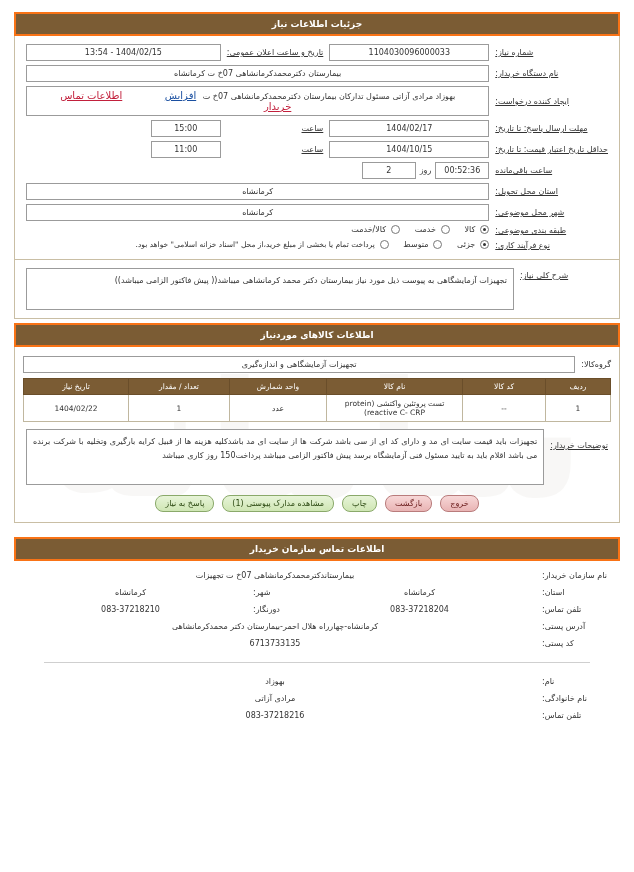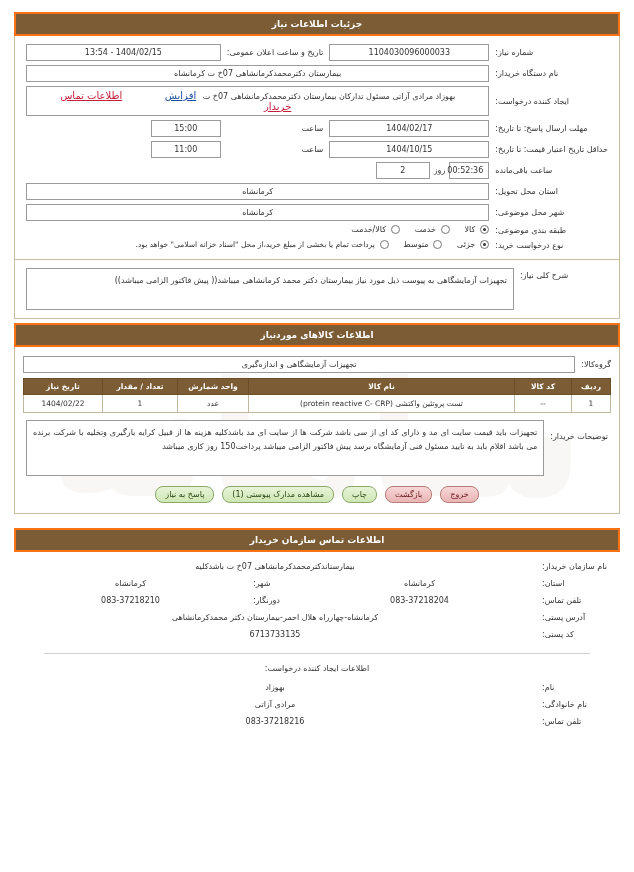--- a/index.html
+++ b/index.html
@@ -54,20 +54,21 @@
     padding:2px 3px;
     vertical-align:middle;
     font-size:8px;
   }
   td.lbl{
     text-align:left;
     width:88px;
     white-space:nowrap;
     color:#333;
     padding-left:4px;
+    text-decoration:underline;
   }
   td.lbl.w2{width:74px;}
   .box{
     border:1px solid #9b9b9b;
     background:#fff;
     padding:3px 5px;
     min-height:12px;
     font-size:8px;
     text-align:center;
     box-sizing:border-box;
@@ -84,22 +85,22 @@
     content:""; position:absolute; left:1.5px; top:1.5px;
     width:3px;height:3px;border-radius:50%;background:#333;
   }
   .radio-item{display:inline-flex;align-items:center;gap:2px;margin-left:12px;font-size:8px;}
   .note{font-size:7.5px;}
   
   table.items{
     width:100%; border-collapse:collapse; margin-top:2px;
   }
   table.items th{
-    background:#7b5c34;color:#fff;font-size:7.5px;font-weight:bold;
-    border:1px solid #6a4e2a;padding:3px 2px;text-align:center;
+    background:#7b5c34;color:#fff;font-size:7.5px;font-weight:normal;
+    border:1px solid #6a4e2a;padding:3px 15px;text-align:center;
   }
   table.items td{
     border:1px solid #c0b79f;background:#fff;font-size:7.5px;
     padding:4px 2px;text-align:center;
   }
   .group-row{display:flex;align-items:center;gap:6px;margin:3px 0 5px 0;}
   .group-row .lbl2{font-size:8px;white-space:nowrap;}
   .desc-box{
     border:1px solid #9b9b9b;background:#fff;padding:5px 6px;
     font-size:8px;line-height:1.7;text-align:justify;
@@ -111,21 +112,21 @@
   .btn{
     border:1px solid #8c8c8c;
     padding:3px 9px;
     font-size:8px;
     border-radius:8px;
     cursor:pointer;
     background:linear-gradient(#ffffff,#e2e2e2);
     white-space:nowrap;
   }
   .btn.green{background:linear-gradient(#e7f4d8,#cfe6b4);border-color:#8aa96a;color:#2d4a13;}
-  .btn.red{background:linear-gradient(#f7d7d7,#e9b4b4);border-color:#b97c7c;color:#6a1b1b;font-family:Liberation Serif, serif;}
+  .btn.red{background:linear-gradient(#f7d7d7,#e9b4b4);border-color:#b97c7c;color:#6a1b1b;}
   
   .contact-wrap{margin-top:14px;}
   table.contact{width:100%;border-collapse:collapse;margin-top:6px;}
   table.contact td{font-size:8px;padding:4px 6px;vertical-align:middle;}
   td.clbl{text-align:left;width:72px;white-space:nowrap;}
   .cval{text-align:center;}
   .hr{border:0;border-top:1px solid #cfcfcf;margin:10px 30px;}
   .small-center{text-align:center;font-size:8px;margin-top:8px;}
   .footer-tbl td{font-size:8px;padding:4px 6px;}
 </style>
@@ -186,21 +187,21 @@
             </td>
         <td class="lbl w2" style="width:34px;text-align:right">ساعت</td>
         <td>
               <div class="box" style="max-width:70px">11:00</div>
             </td>
       </tr>
       <tr>
         <td class="lbl">ساعت باقی‌مانده</td>
         <td colspan="3">
           <div class="inline-row">
-            <div class="box" style="width:40px">00:52:36</div>
+            <div class="box" style="width:54px">00:52:36</div>
             <span>روز</span>
             <div class="box" style="width:54px">2</div>
           </div>
         </td>
       </tr>
       <tr>
         <td class="lbl">استان محل تحویل:</td>
         <td colspan="3">
               <div class="box">کرمانشاه</div>
             </td>
@@ -222,21 +223,21 @@
             <span class="radio"></span>
             <span>خدمت</span>
           </span>
           <span class="radio-item">
             <span class="radio"></span>
             <span>کالا/خدمت</span>
           </span>
         </td>
       </tr>
       <tr>
-        <td class="lbl">نوع درخواست خرید:</td>
+        <td class="lbl">نوع فرآیند کاری:</td>
         <td colspan="3">
           <span class="radio-item">
             <span class="radio sel"></span>
             <span>جزئی</span>
           </span>
           <span class="radio-item">
             <span class="radio"></span>
             <span>متوسط</span>
           </span>
           <span class="radio-item">
@@ -312,21 +313,21 @@
     </div>
   </div>
 
   <div class="contact-wrap">
     <div class="bar">اطلاعات تماس سازمان خریدار</div>
 
     <table class="contact">
       <tbody>
           <tr>
         <td class="clbl">نام سازمان خریدار:</td>
-        <td colspan="3" class="cval" style="text-align:center">بیمارستاندکترمحمدکرمانشاهی 07خ ت باشدکلیه</td>
+        <td colspan="3" class="cval" style="text-align:center">بیمارستاندکترمحمدکرمانشاهی 07خ ت تجهیزات</td>
       </tr>
       <tr>
         <td class="clbl">استان:</td>
         <td class="cval">کرمانشاه</td>
         <td class="clbl" style="width:44px">شهر:</td>
         <td class="cval">کرمانشاه</td>
       </tr>
       <tr>
         <td class="clbl">تلفن تماس:</td>
         <td class="cval">083-37218204</td>
@@ -339,21 +340,20 @@
       </tr>
       <tr>
         <td class="clbl">کد پستی:</td>
         <td colspan="3" class="cval">6713733135</td>
       </tr>
     </tbody>
       </table>
 
     <hr class="hr">
 
-    <div class="small-center">اطلاعات ایجاد کننده درخواست:</div>
 
     <table class="contact footer-tbl">
       <tbody>
           <tr>
         <td class="clbl">نام:</td>
         <td colspan="3" class="cval">بهوزاد</td>
       </tr>
       <tr>
         <td class="clbl">نام خانوادگی:</td>
         <td colspan="3" class="cval">مرادی آزاتی</td>

